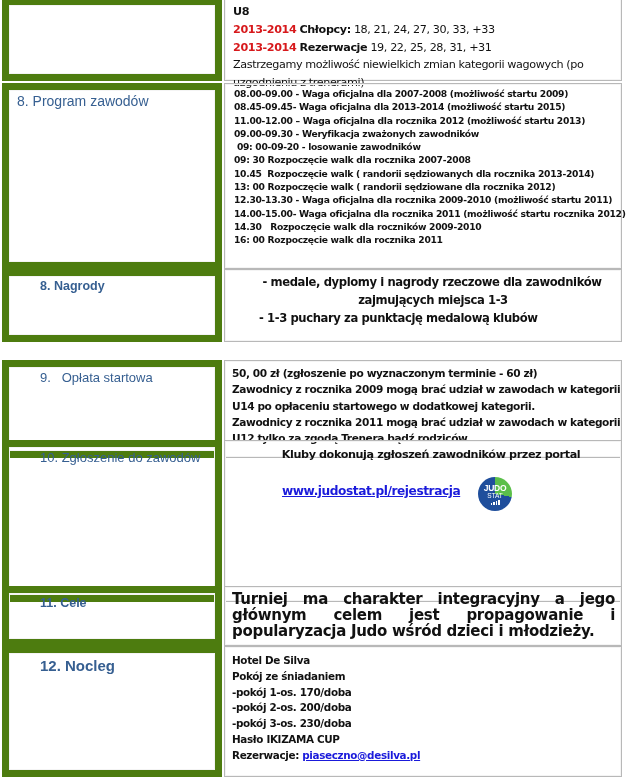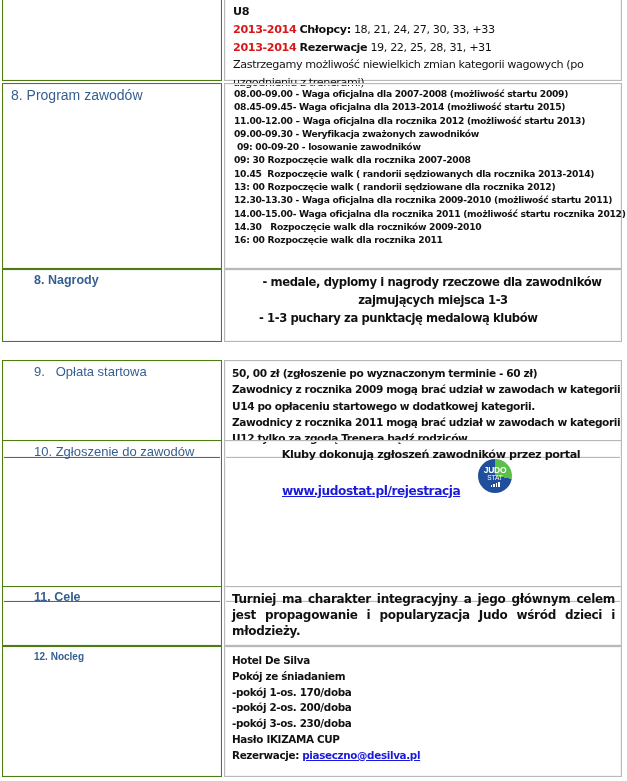--- a/index.html
+++ b/index.html
@@ -3,21 +3,21 @@
   <meta charset="utf-8">
   <style>
     * { box-sizing: border-box; margin: 0; padding: 0; }
     html, body { width: 627px; height: 781px; background: #ffffff; overflow: hidden; }
     body { font-family: "Liberation Sans", sans-serif; color: #111; position: relative; }
     .row {
       position: absolute; left: 2px; width: 620px;
     }
     .cell-left {
       position: absolute; left: 0; top: 0; bottom: 0; width: 220px;
-      border: 1px solid #4d7c0f;
+      border: 7px solid #4d7c0f;
       box-shadow: inset 0 0 0 1px #f4f4f4;
     }
     .cell-right {
       position: absolute; left: 222px; top: 0; bottom: 0; width: 398px;
       border: 1px solid #b8b8b8;
       box-shadow: inset 0 0 0 1px #f4f4f4;
     }
     .label {
       position: absolute; top: 5px;
       color: #365f91; font-size: 13.5px; font-weight: normal;
@@ -115,47 +115,47 @@
 
 <div class="row" style="top:440px; height:162px;">
   <div class="cell-left">
     <span class="label" style="left:31px; top:3px; font-size:13px;">10. Zgłoszenie do zawodów</span>
   </div>
   <div class="cell-right">
     <div class="content bold" style="top:5px; left:0; right:0; font-size:11.2px; line-height:18px; letter-spacing:-0.4px;">
       <span class="ln center" style="padding-left:16px;">Kluby dokonują zgłoszeń zawodników przez portal</span>
     </div>
     <a class="link bold" style="position:absolute; left:57px; top:43px; font-family:'DejaVu Sans',sans-serif; font-size:12.2px; letter-spacing:-0.45px;">www.judostat.pl/rejestracja</a>
-    <div class="judo-logo" style="left:253px; top:18px;justify-content:center;">
+    <div class="judo-logo" style="left:253px; top:36px;justify-content:center;">
       <span class="t1">JUDO</span>
       <span class="t2">STAT</span>
       <span class="bars">
           <i style="height:2px"></i>
           <i style="height:3px"></i>
           <i style="height:4px"></i>
           <i style="height:5px"></i>
         </span>
     </div>
   </div>
 </div>
 
 <div class="row" style="top:586px; height:60px;">
   <div class="cell-left">
     <span class="label bold" style="left:31px; top:3px; font-size:12.5px;">11. Cele</span>
   </div>
   <div class="cell-right">
-    <div class="content bold" style="top:4px; left:7px; right:6px; font-size:12px; line-height:16px; letter-spacing:-0.3px; text-align:justify; text-align-last:left;">
+    <div class="content bold" style="top:4px; left:7px; right:6px; font-size:15px; line-height:16px; letter-spacing:-0.3px; text-align:justify; text-align-last:left;">
       <span>Turniej ma charakter integracyjny a jego głównym celem jest propagowanie i popularyzacja Judo wśród dzieci i młodzieży.</span>
     </div>
   </div>
 </div>
 
 <div class="row" style="top:646px; height:131px;">
   <div class="cell-left">
-    <span class="label bold" style="left:31px; top:4px; font-size:10px;">12. Nocleg</span>
+    <span class="label bold" style="left:31px; top:4px; font-size:15px;">12. Nocleg</span>
   </div>
   <div class="cell-right">
     <div class="content bold" style="top:6px; left:7px; font-size:10.4px; line-height:15.8px; letter-spacing:-0.35px;">
       <span class="ln">Hotel De Silva</span>
       <span class="ln">Pokój ze śniadaniem</span>
       <span class="ln">-pokój 1-os. 170/doba</span>
       <span class="ln">-pokój 2-os. 200/doba</span>
       <span class="ln">-pokój 3-os. 230/doba</span>
       <span class="ln">Hasło IKIZAMA CUP</span>
       <span class="ln"><span>Rezerwacje: </span><a class="link">piaseczno@desilva.pl</a></span>

